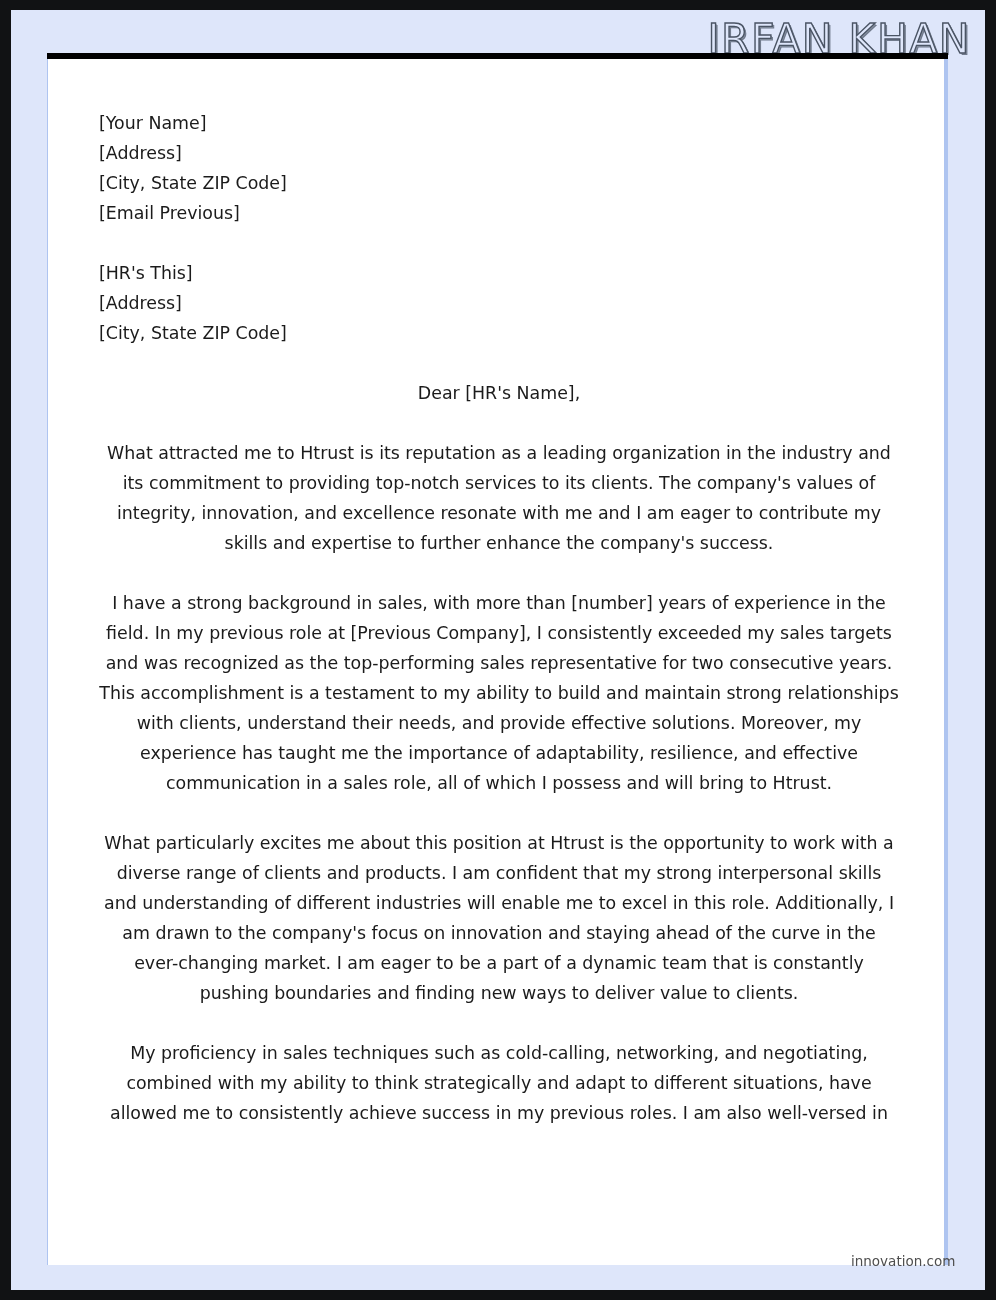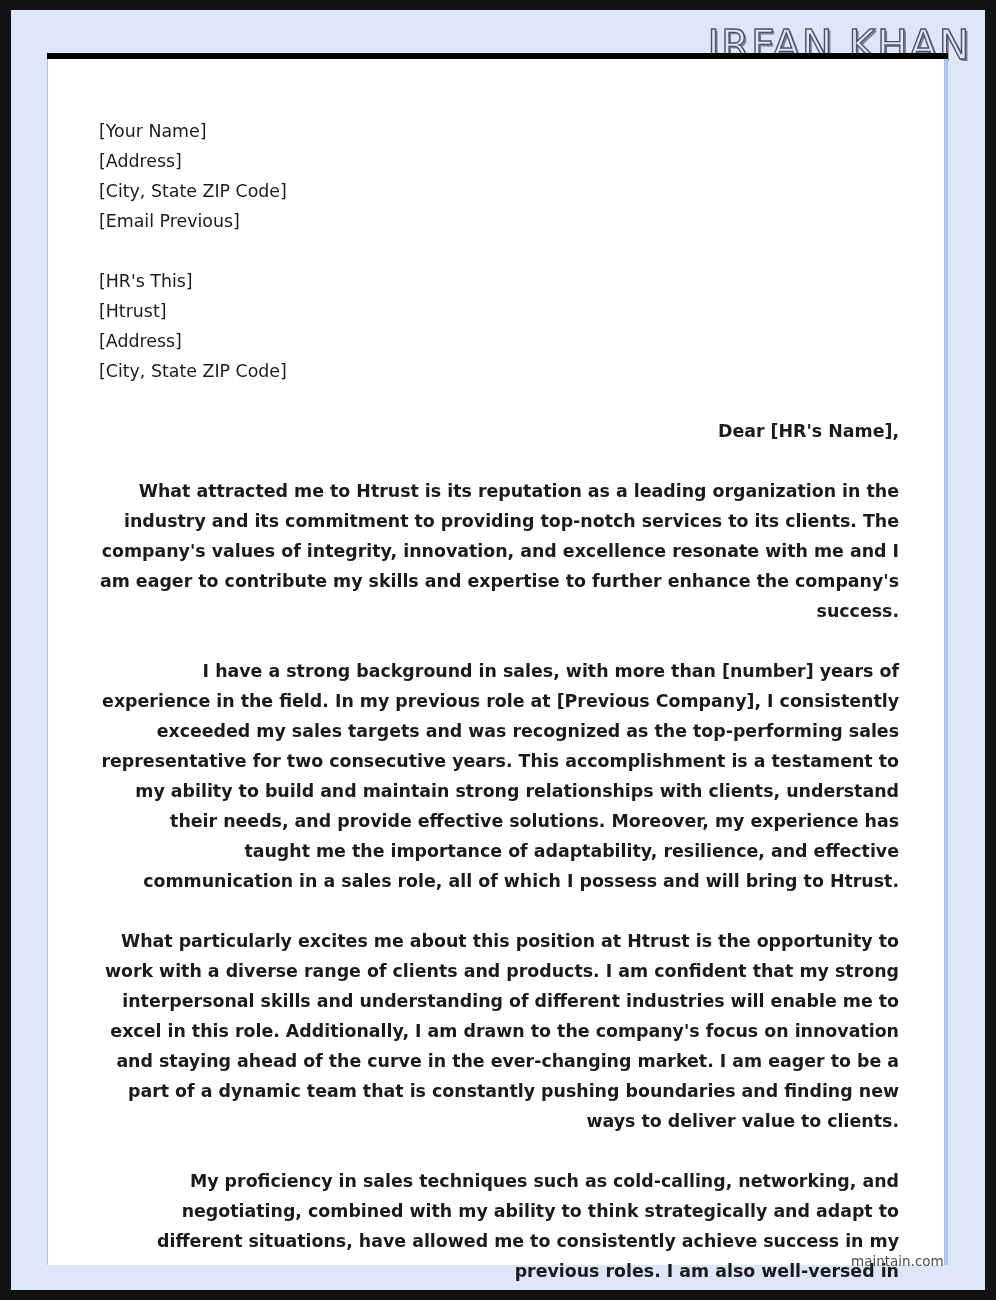--- a/index.html
+++ b/index.html
@@ -33,21 +33,21 @@
     overflow: hidden;
   }
 
   
   .header {
     position: absolute;
     left: 0; top: 0;
     width: 974px;
     height: 57px;
     display: flex;
-    align-items: flex-end;
+    align-items: center;
     justify-content: flex-end;
     padding-right: 14px;
     box-sizing: border-box;
   }
   .header-name {
     font-family: "DejaVu Sans", sans-serif;
     font-size: 41px;
     line-height: 44px;
     letter-spacing: 1.5px;
     font-weight: 400;
@@ -88,32 +88,31 @@
     position: absolute;
     left: 88px;
     top: 94px;
     width: 800px;
     font-family: "DejaVu Sans", sans-serif;
     font-size: 17.4px;
     line-height: 30px;
     color: #1b1b1b;
   }
   .letter .block {
-    margin: 12px 0 30px 0;
+    margin: 4px 0 30px 0;
   }
   .letter .block:last-child {
     margin-bottom: 0;
   }
   .letter .line {
     white-space: pre-wrap;
   }
   .letter p {
     margin: 0 0 30px 0;
-    text-align: right;
-    font-weight: bold;
+    text-align: center;
   }
 
   
   .watermark {
     position: absolute;
     left: 840px;
     top: 1243px;
     font-family: "DejaVu Sans", sans-serif;
     font-size: 13.5px;
     line-height: 16px;
@@ -140,30 +139,29 @@
 
       <div class="block">
         <div class="line">[Your Name]</div>
         <div class="line">[Address]</div>
         <div class="line">[City, State ZIP Code]</div>
         <div class="line">[Email Previous]</div>
       </div>
 
       <div class="block">
         <div class="line">[HR's This]</div>
-        <div class="line">[Htrust]</div>
         <div class="line">[Address]</div>
         <div class="line">[City, State ZIP Code]</div>
       </div>
 
       <p>Dear [HR's Name],</p>
 
       <p>What attracted me to Htrust is its reputation as a leading organization in the industry and its commitment to providing top-notch services to its clients. The company's values of integrity, innovation, and excellence resonate with me and I am eager to contribute my skills and expertise to further enhance the company's success.</p>
       <p>I have a strong background in sales, with more than [number] years of experience in the field. In my previous role at [Previous Company], I consistently exceeded my sales targets and was recognized as the top-performing sales representative for two consecutive years. This accomplishment is a testament to my ability to build and maintain strong relationships with clients, understand their needs, and provide effective solutions. Moreover, my experience has taught me the importance of adaptability, resilience, and effective communication in a sales role, all of which I possess and will bring to Htrust.</p>
       <p>What particularly excites me about this position at Htrust is the opportunity to work with a diverse range of clients and products. I am confident that my strong interpersonal skills and understanding of different industries will enable me to excel in this role. Additionally, I am drawn to the company's focus on innovation and staying ahead of the curve in the ever-changing market. I am eager to be a part of a dynamic team that is constantly pushing boundaries and finding new ways to deliver value to clients.</p>
       <p>My proficiency in sales techniques such as cold-calling, networking, and negotiating, combined with my ability to think strategically and adapt to different situations, have allowed me to consistently achieve success in my previous roles. I am also well-versed in</p>
 
     </div>
 
-    <div class="watermark">maintain.com</div>
+    <div class="watermark">innovation.com</div>
 
   </div>
 </div>
 
 </body></html>

